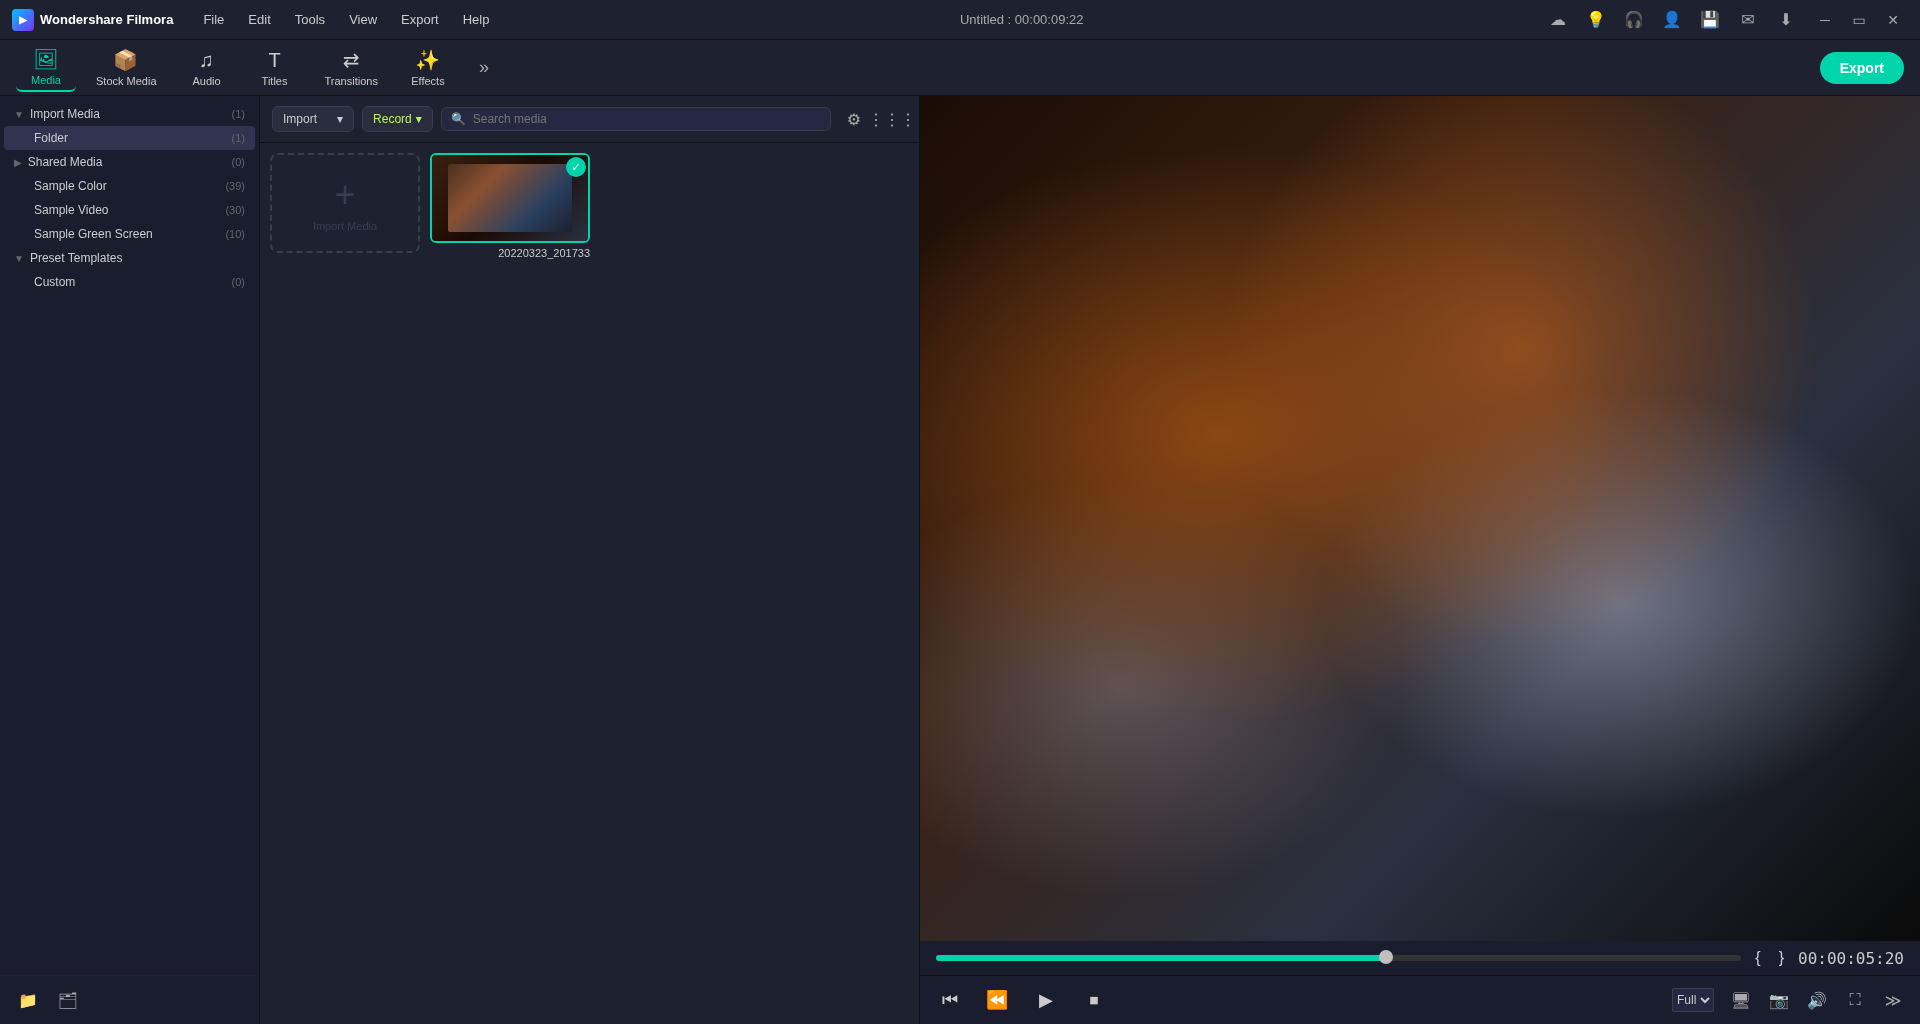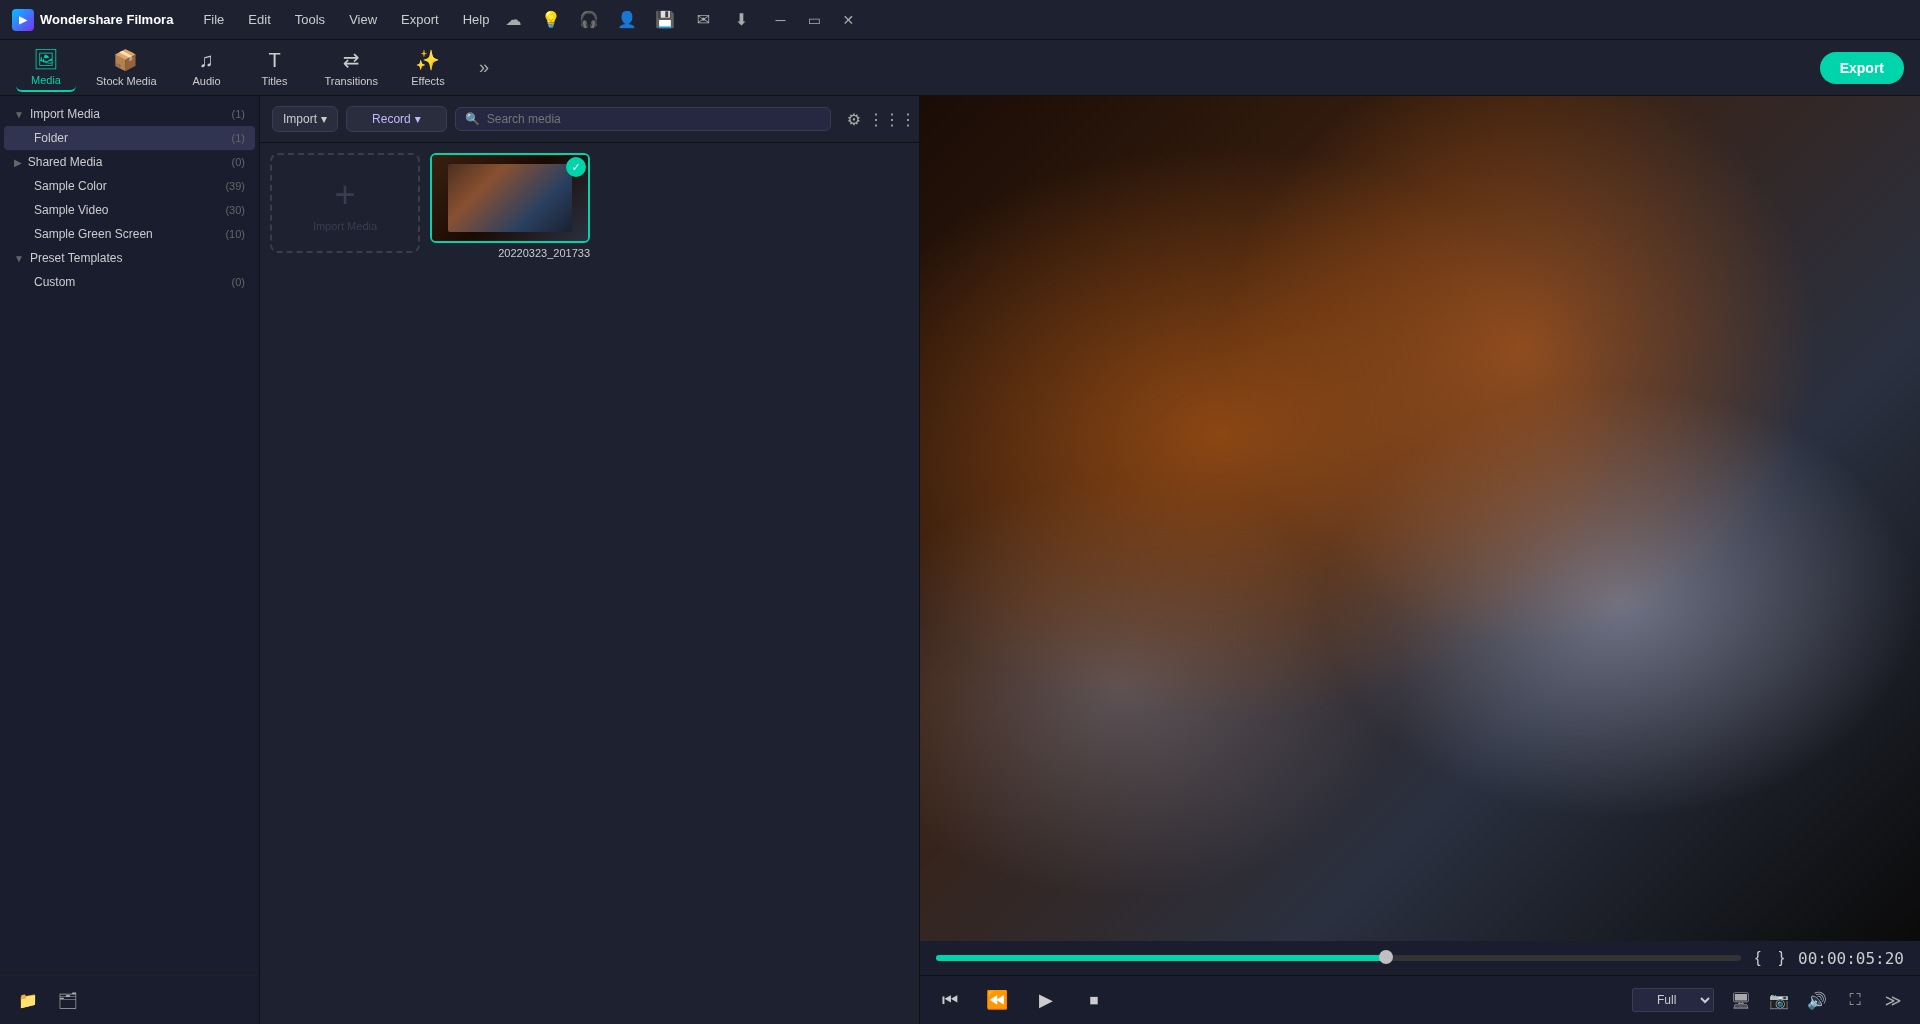--- a/index.html
+++ b/index.html
@@ -35,22 +35,22 @@
     .tree-item .count { color: #666; font-size: 11px; }
     .tree-item .arrow { color: #666; margin-right: 6px; font-size: 10px; }
     .tree-item .indent { width: 20px; }
     .tree-item.selected { background: #303450; color: #fff; }
     #left-footer { display: flex; gap: 8px; padding: 8px 12px; border-top: 1px solid #222; }
     .left-footer-btn { width: 32px; height: 32px; display: flex; align-items: center; justify-content: center; cursor: pointer; color: #aaa; font-size: 16px; border-radius: 4px; }
 
     
     #media-panel { flex: 1; display: flex; flex-direction: column; background: #1e2130; max-width: 660px; border-right: 1px solid #111; }
     #media-toolbar { display: flex; align-items: center; padding: 8px 12px; gap: 8px; border-bottom: 1px solid #111; }
-    .import-btn { display: flex; align-items: center; gap: 4px; background: #2a2d3e; border: 1px solid #3a3d4e; border-radius: 6px; padding: 5px 10px; cursor: pointer; color: #ccc; font-size: 12px; }
-    .record-btn { display: flex; align-items: flex-start; gap: 4px; background: #2a2d3e; border: 1px solid #3a3d4e; border-radius: 6px; padding: 5px 25px; cursor: pointer; color: #c4b5fd; font-size: 12px; }
+    .import-btn { display: flex; align-items: center; gap: 20px; background: #2a2d3e; border: 1px solid #3a3d4e; border-radius: 6px; padding: 5px 10px; cursor: pointer; color: #ccc; font-size: 12px; }
+    .record-btn { display: flex; align-items: flex-start; gap: 4px; background: #2a2d3e; border: 1px solid #3a3d4e; border-radius: 6px; padding: 5px 10px; cursor: pointer; color: #bef264; font-size: 12px; }
     .search-box { display: flex; align-items: center; flex: 1; background: #252840; border: 1px solid #3a3d4e; border-radius: 6px; padding: 4px 10px; gap: 6px; }
     .search-box input { background: none; border: none; outline: none; color: #fef9c3; font-size: 12px; flex: 1; }
     .media-filter-btn { width: 30px; height: 30px; display: flex; align-items: center; justify-content: center; cursor: pointer; color: #aaa; font-size: 16px; }
     .media-grid-btn { width: 30px; height: 30px; display: flex; align-items: center; justify-content: center; cursor: pointer; color: #aaa; font-size: 16px; }
     #media-content { display: flex; flex: 1; padding: 10px; gap: 10px; align-items: flex-start; flex-wrap: wrap; }
     .import-placeholder { display: flex; flex-direction: column; align-items: center; justify-content: center; width: 150px; height: 100px; border: 2px dashed #3a3d4e; border-radius: 8px; cursor: pointer; color: #3a3d4e; }
     .import-placeholder .plus { font-size: 36px; }
     .import-placeholder .text { font-size: 11px; margin-top: 4px; }
     .media-thumb { position: relative; width: 160px; cursor: pointer; }
     .media-thumb .img-area { width: 160px; height: 90px; background: #333; border-radius: 6px; overflow: hidden; border: 2px solid #00d4aa; }
@@ -60,21 +60,21 @@
     
     #preview-panel { flex: 1; display: flex; flex-direction: column; background: #0d0e18; }
     #preview-video { flex: 1; background: #000; position: relative; }
     .progress-bar { flex: 1; height: 6px; background: #333; border-radius: 3px; cursor: pointer; position: relative; }
     .progress-fill { height: 100%; background: #00d4aa; border-radius: 3px; position: relative; }
     .progress-thumb { position: absolute; right: -6px; top: -5px; width: 14px; height: 14px; background: #c0c0c0; border-radius: 50%; cursor: grab; }
     .bracket-btn { color: #ccc; font-size: 16px; cursor: pointer; padding: 2px 4px; }
     .time-display { color: #ccc; font-size: 16px; font-family: monospace; }
     #playback-controls { display: flex; align-items: center; padding: 6px 12px; background: #1a1d2e; border-top: 1px solid #111; gap: 12px; }
     .play-btn { width: 36px; height: 36px; display: flex; align-items: center; justify-content: center; cursor: pointer; color: #ccc; font-size: 18px; border-radius: 50%; }
-    .quality-select { background: #252840; border: 1px solid #3a3d4e; border-radius: 2px; padding: 3px 20px; color: #ccc; font-size: 12px; cursor: pointer; }
+    .quality-select { background: #252840; border: 1px solid #3a3d4e; border-radius: 2px; padding: 3px 0; color: #ccc; font-size: 12px; cursor: pointer; }
     .playback-icons { display: flex; gap: 8px; margin-left: auto; }
     .pb-icon { width: 30px; height: 30px; display: flex; align-items: center; justify-content: center; cursor: pointer; color: #aaa; font-size: 16px; border-radius: 4px; }
 
     
     ::-webkit-scrollbar { width: 6px; height: 6px; }
     ::-webkit-scrollbar-track { background: #111; }
     ::-webkit-scrollbar-thumb { background: #333; border-radius: 3px; }
   </style>
 </head>
 <body>
@@ -85,20 +85,21 @@
     <span>Wondershare Filmora</span>
   </div>
   <div class="menu-items">
     <div class="menu-item">File</div>
     <div class="menu-item">Edit</div>
     <div class="menu-item">Tools</div>
     <div class="menu-item">View</div>
     <div class="menu-item">Export</div>
     <div class="menu-item">Help</div>
   </div>
+  <div class="title-center">Untitled : 00:00:09:22</div>
   <div class="topbar-icons">
     <div class="topbar-icon">☁</div>
     <div class="topbar-icon">💡</div>
     <div class="topbar-icon">🎧</div>
     <div class="topbar-icon">👤</div>
     <div class="topbar-icon">💾</div>
     <div class="topbar-icon">✉</div>
     <div class="topbar-icon">⬇</div>
   </div>
   <div class="win-controls">

